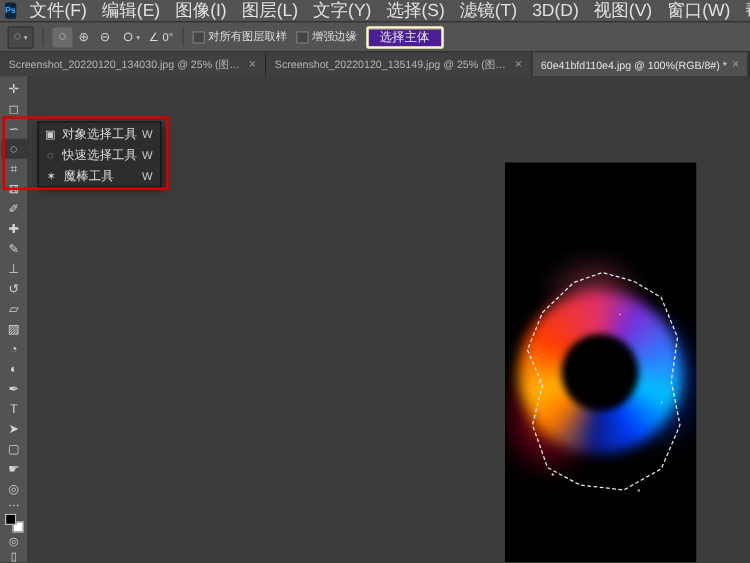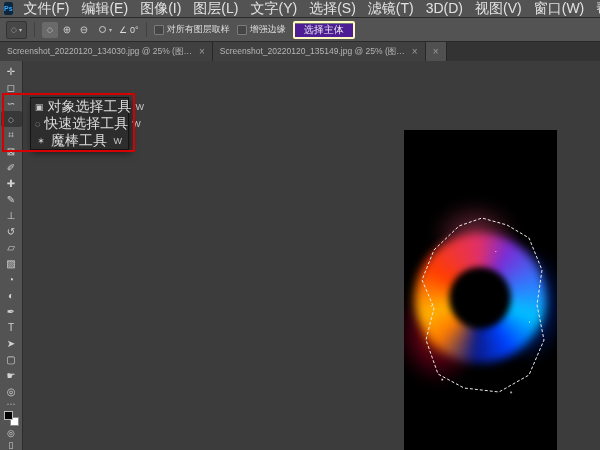--- a/index.html
+++ b/index.html
@@ -89,21 +89,21 @@
       radial-gradient(1px 1px at 82% 60%, #fff, transparent),
       radial-gradient(1.5px 1.5px at 18% 55%, #ffd9a0, transparent),
       radial-gradient(1px 1px at 60% 38%, #ffc4d2, transparent); }
   .sel-svg { position:absolute; inset:0; }
 
   
   .flyout { position:absolute; left:30px; top:97px; width:99px; background:#2d2d2d;
             border:1px solid #141414; box-shadow:2px 3px 7px rgba(0,0,0,0.55); z-index:20; }
   .flyout-item { height:17px; display:flex; align-items:center; gap:4px; padding:0 6px 0 4px; }
   .flyout-icon { width:12px; text-align:center; color:#cccccc; font-size:9px; }
-  .flyout-label { flex:1; font-size:14px; color:#dddddd; white-space:nowrap; }
+  .flyout-label { flex:1; font-size:10px; color:#dddddd; white-space:nowrap; }
   .flyout-shortcut { font-size:9px; color:#c8c8c8; }
 
   
   .red-box { position:absolute; left:2px; top:93px; width:133px; height:59px;
              border:2px solid #d70000; z-index:30; pointer-events:none; }
 </style>
 </head>
 <body>
 
 <div class="menu-bar">
@@ -155,20 +155,21 @@
 <div class="tab-bar">
   <div class="tab">
     <span class="tab-label">Screenshot_20220120_134030.jpg @ 25% (图层 0, RGB/8) *</span>
     <span class="tab-close">×</span>
   </div>
   <div class="tab">
     <span class="tab-label">Screenshot_20220120_135149.jpg @ 25% (图层 0, RGB/8) *</span>
     <span class="tab-close">×</span>
   </div>
   <div class="tab active">
+    <span class="tab-label">60e41bfd110e4.jpg @ 100%(RGB/8#) *</span>
     <span class="tab-close">×</span>
   </div>
 </div>
 
 <div class="main">
 
   <div class="toolbar">
     <div class="tool">✛</div>
     <div class="tool">◻</div>
     <div class="tool">∽</div>

